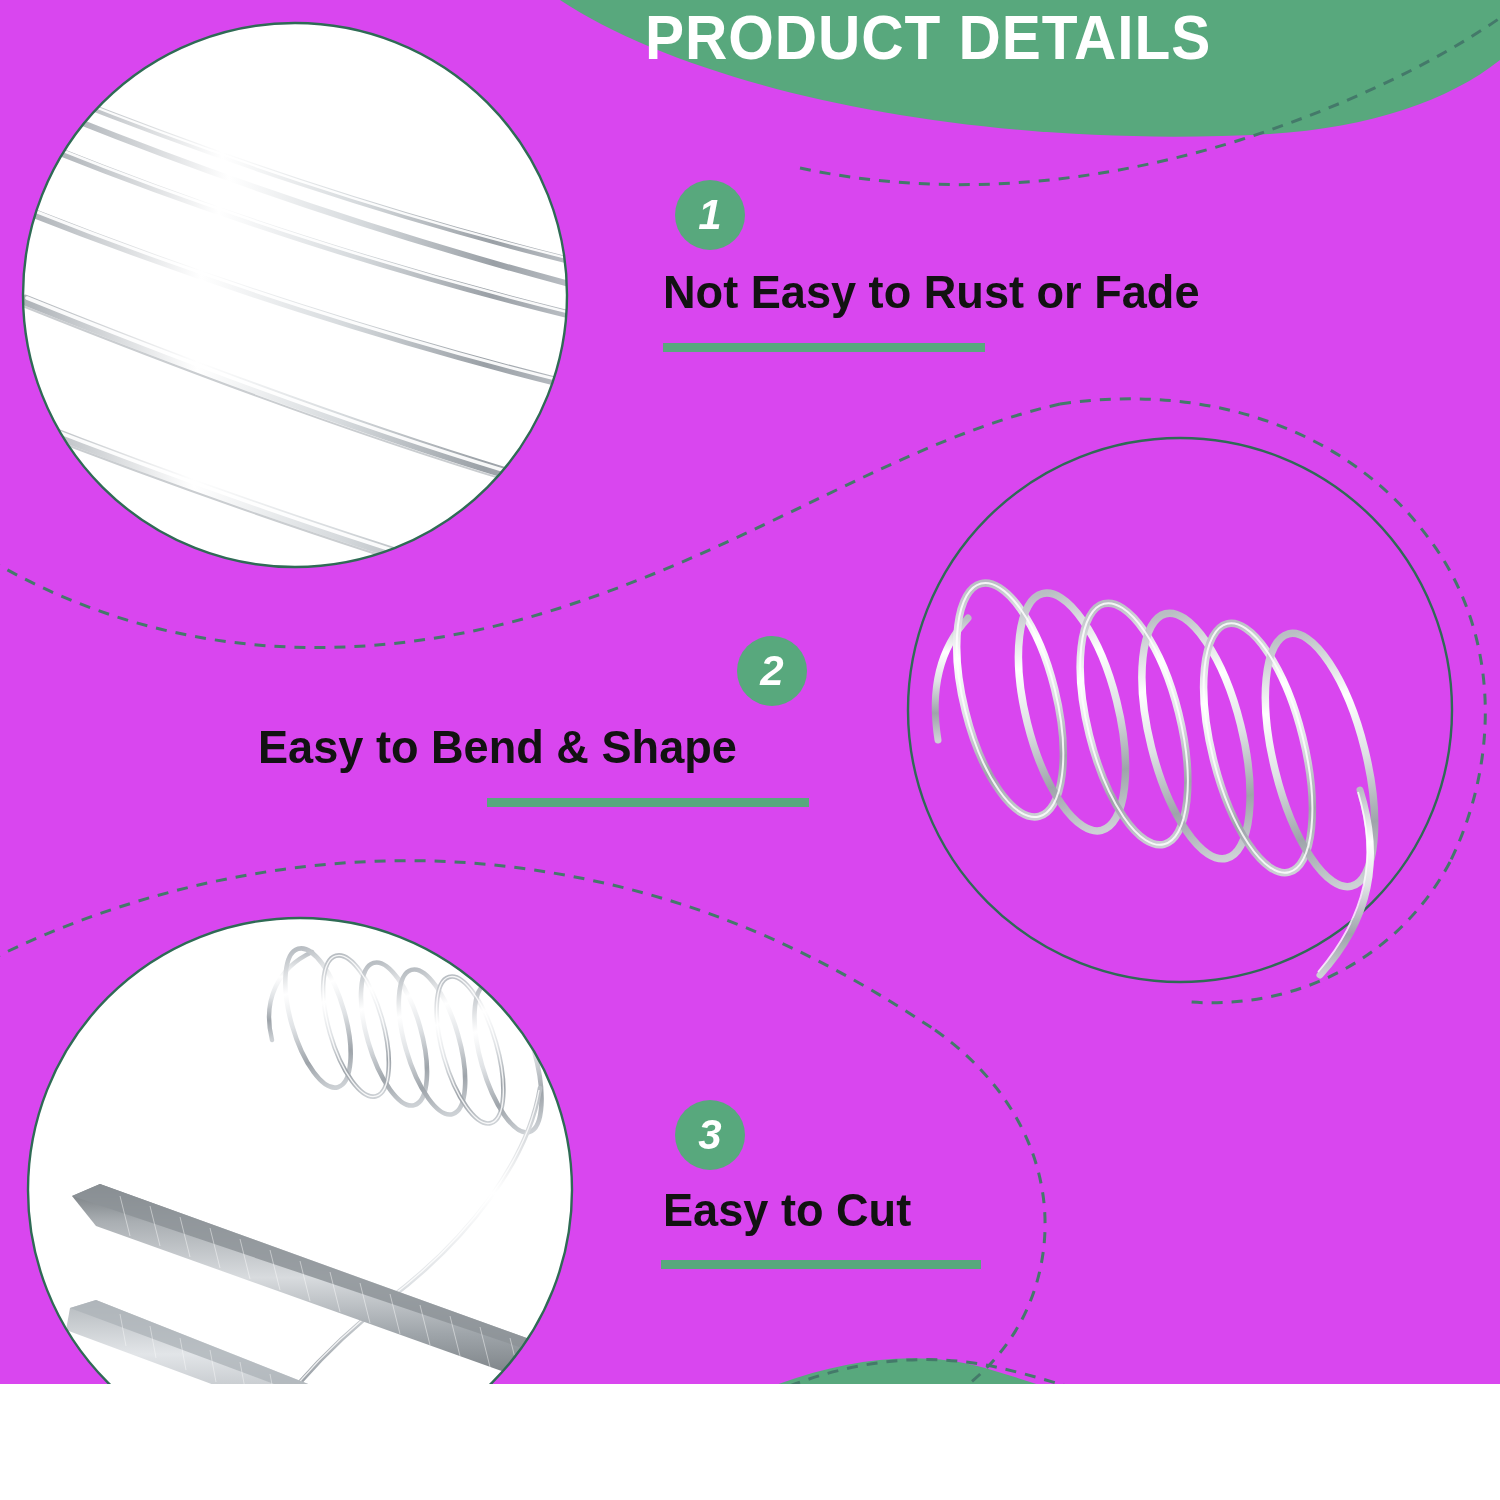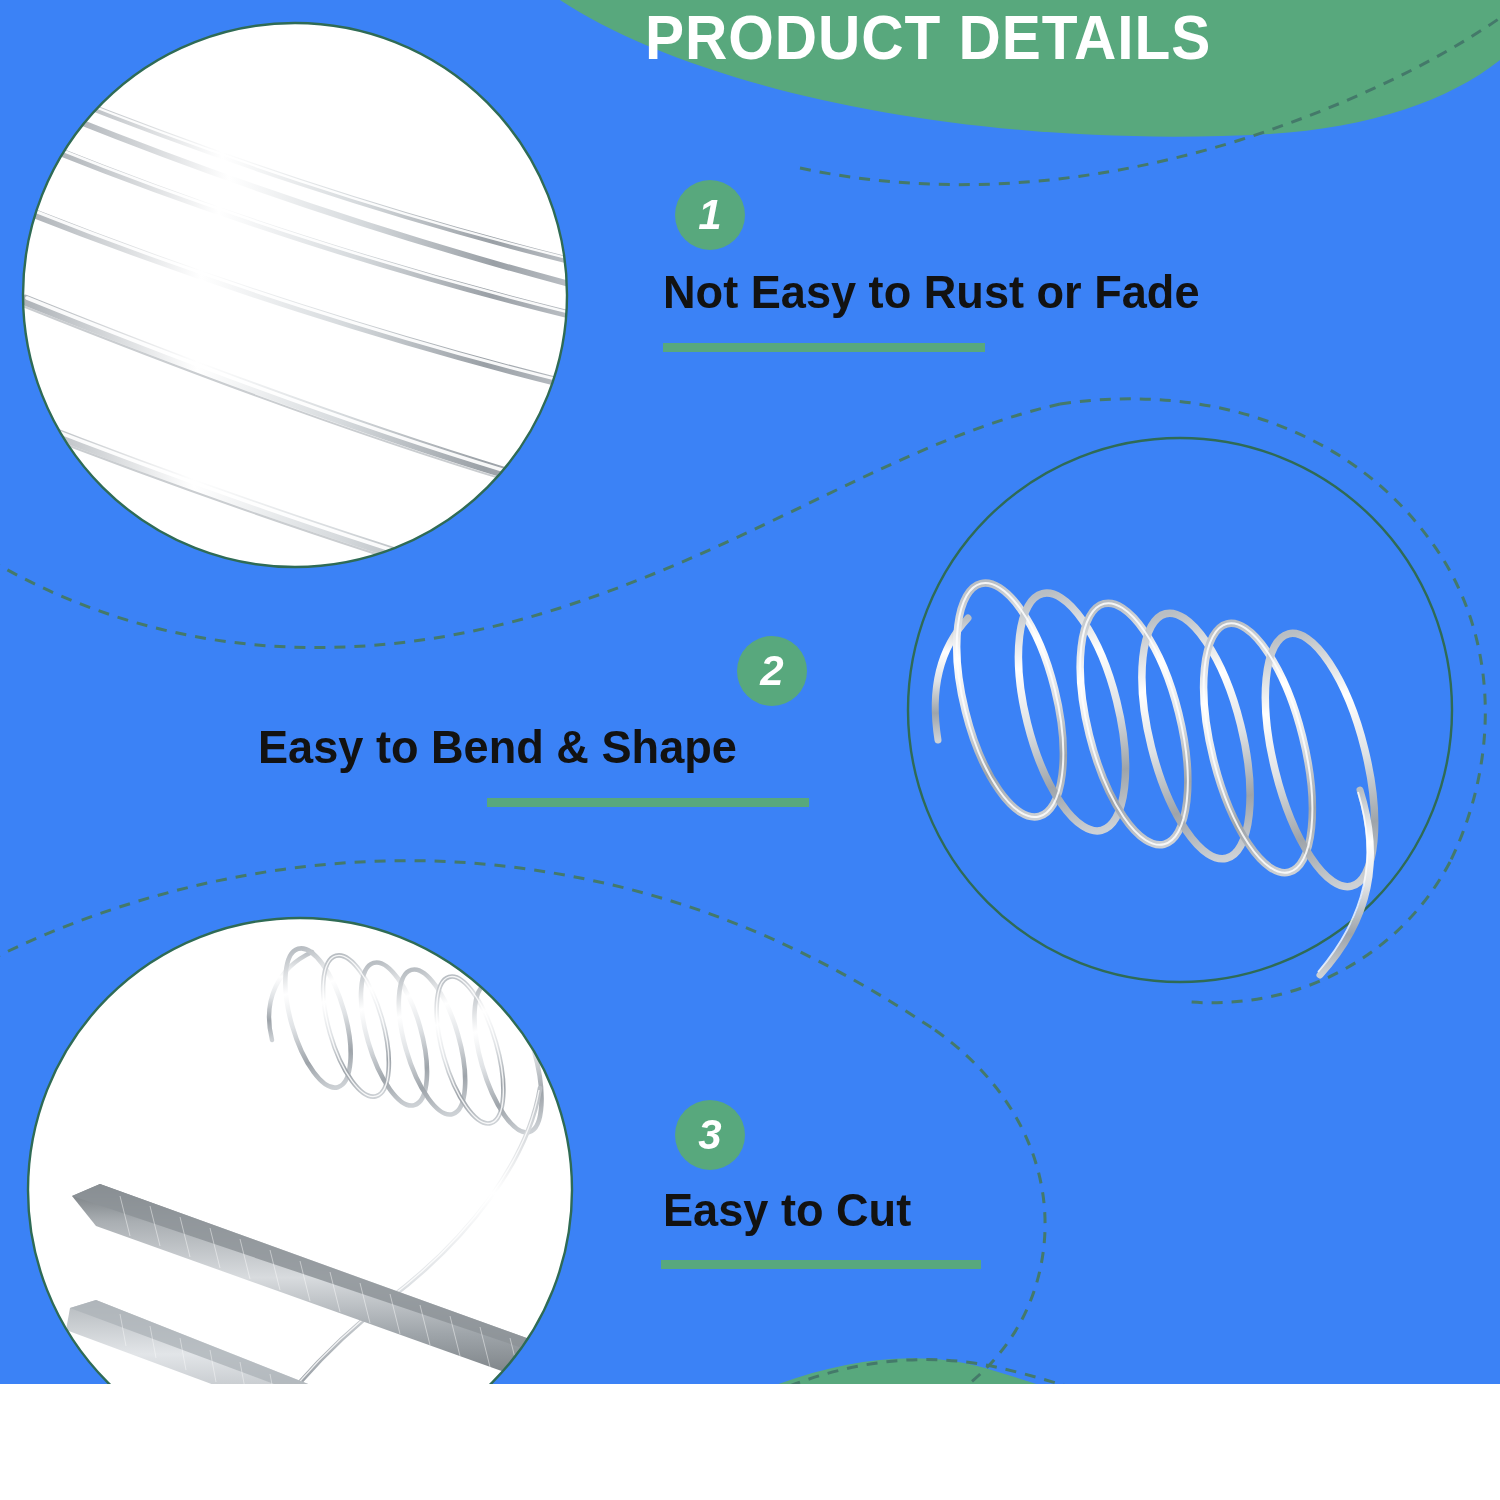--- a/index.html
+++ b/index.html
@@ -7,21 +7,21 @@
     padding: 0;
     background: #ffffff;
   }
   body {
     font-family: "Liberation Sans", sans-serif;
   }
   .canvas {
     position: relative;
     width: 1500px;
     height: 1384px;
-    background: #3b82f6;
+    background: #d946ef;
     overflow: hidden;
   }
   .layer {
     position: absolute;
     left: 0;
     top: 0;
     width: 1500px;
     height: 1500px;
   }
   .deco-layer { pointer-events: none; }

